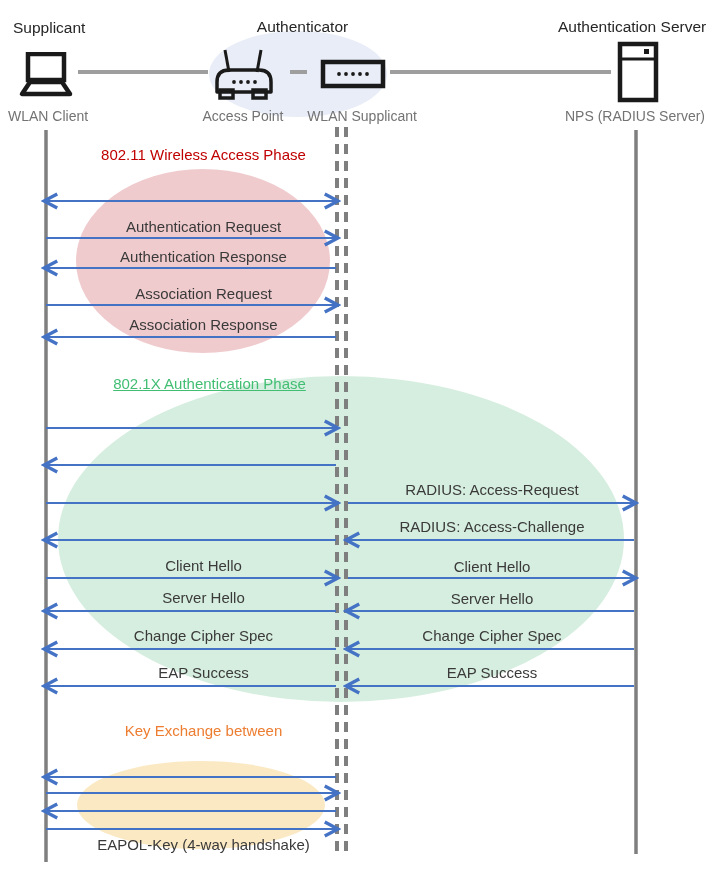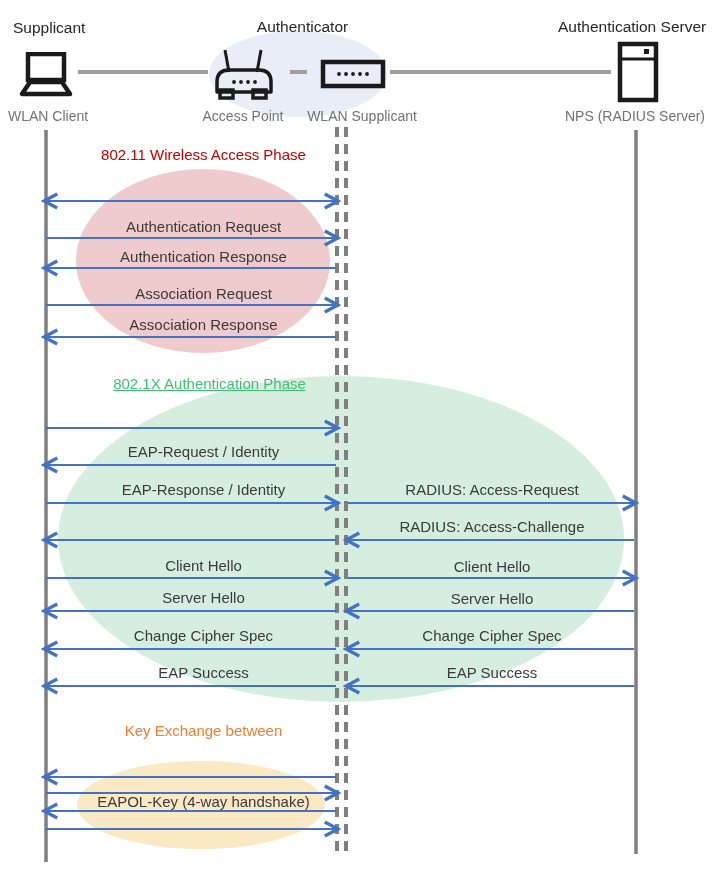--- a/index.html
+++ b/index.html
@@ -125,29 +125,27 @@
   <div class="lbl phase-title green msg-left" style="top:375px;left:52px">802.1X Authentication Phase</div>
   <div class="lbl phase-title orange msg-left" style="top:721px;line-height:19px">
     <span style="display:block">Key Exchange between</span>
   </div>
 
   <div class="lbl msg-left" style="top:218px">Authentication Request</div>
   <div class="lbl msg-left" style="top:248px">Authentication Response</div>
   <div class="lbl msg-left" style="top:285px">Association Request</div>
   <div class="lbl msg-left" style="top:316px">Association Response</div>
 
-  <div class="lbl msg-left" style="top:443px">EAP-Request / Identity</div>
-  <div class="lbl msg-left" style="top:481px">EAP-Response / Identity</div>
   <div class="lbl msg-left" style="top:557px">Client Hello</div>
   <div class="lbl msg-left" style="top:589px">Server Hello</div>
   <div class="lbl msg-left" style="top:627px">Change Cipher Spec</div>
   <div class="lbl msg-left" style="top:664px">EAP Success</div>
 
   <div class="lbl msg-right" style="top:481px">RADIUS: Access-Request</div>
   <div class="lbl msg-right" style="top:518px">RADIUS: Access-Challenge</div>
   <div class="lbl msg-right" style="top:558px">Client Hello</div>
   <div class="lbl msg-right" style="top:590px">Server Hello</div>
   <div class="lbl msg-right" style="top:627px">Change Cipher Spec</div>
   <div class="lbl msg-right" style="top:664px">EAP Success</div>
 
-  <div class="lbl msg-left" style="top:793px">EAPOL-Key (4-way handshake)</div>
+  <div class="lbl msg-left" style="top:836px">EAPOL-Key (4-way handshake)</div>
 
 </div>
 
 </body></html>

